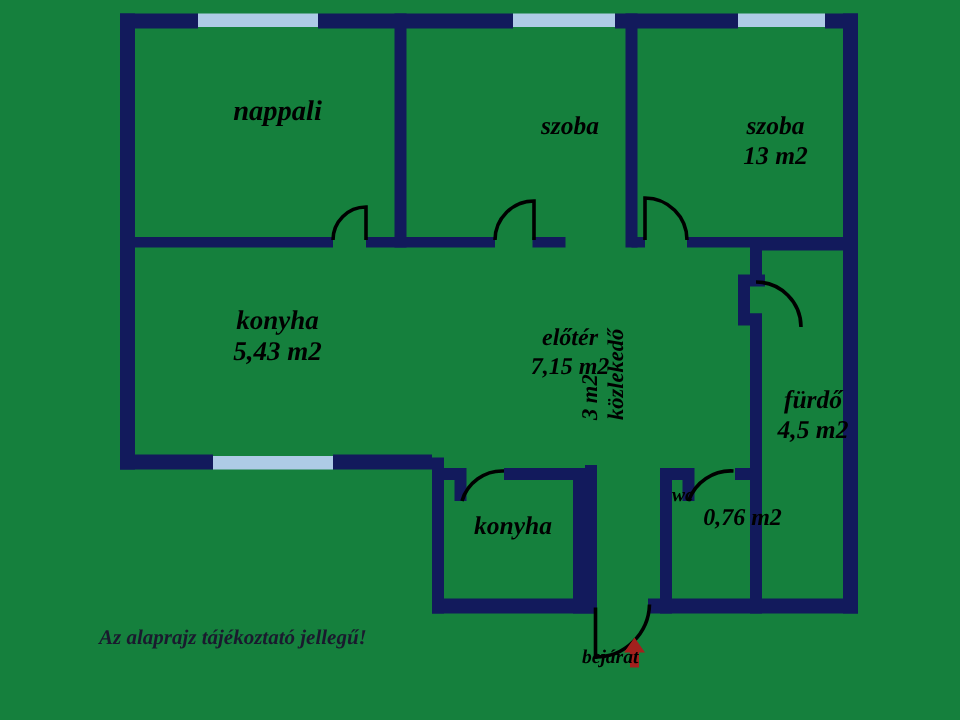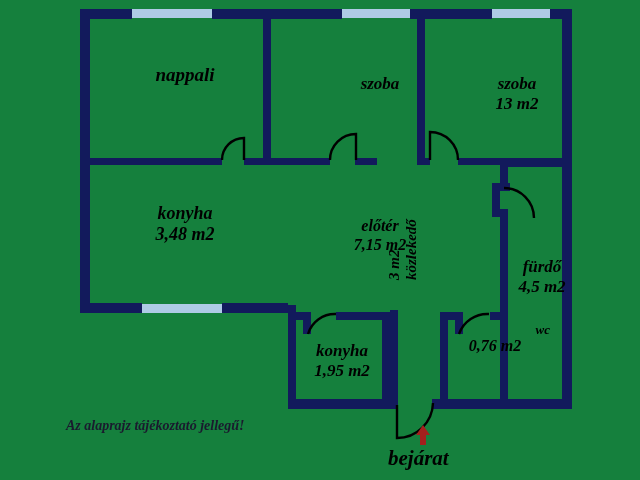--- a/index.html
+++ b/index.html
@@ -38,21 +38,21 @@
   }
   .room-label .nm { display: block; }
   .room-label .ar { display: block; }
   .lbl-nappali { left: 95px;  top: 64px;  width: 180px; font-size: 19px; }
   .lbl-szoba1  { left: 310px; top: 74px;  width: 140px; font-size: 17px; }
   .lbl-szoba2  { left: 452px; top: 74px;  width: 130px; font-size: 17px; }
   .lbl-konyha  { left: 95px;  top: 203px; width: 180px; font-size: 18px; }
   .lbl-eloter  { left: 300px; top: 217px; width: 160px; font-size: 16px; font-family: Liberation Serif, serif; }
   .lbl-furdo   { left: 492px; top: 257px; width: 100px; font-size: 17px; }
   .lbl-wc      { left: 440px; top: 322px; width: 110px; font-size: 16px; }
-  .lbl-wc .nm  { font-size: 13px; text-align: right; padding-left: 32px; font-style: italic; }
+  .lbl-wc .nm  { font-size: 13px; text-align: left; padding-left: 8px; font-style: italic; }
   .lbl-kamra   { left: 290px; top: 341px; width: 104px; font-size: 17px; }
   .lbl-kozlekedo {
     position: absolute;
     left: 403px;
     top: 280px;
     width: 120px;
     font-style: italic;
     font-weight: bold;
     font-size: 15px;
     color: #000;
@@ -74,24 +74,24 @@
     font-style: italic;
     font-weight: bold;
     font-size: 14px;
     color: #1a1a2e;
     white-space: nowrap;
     font-family: "Liberation Serif", "DejaVu Serif", serif;
   }
   .entrance-label {
     position: absolute;
     left: 388px;
-    top: 446px;
-    font-style: italic;
-    font-weight: bold;
-    font-size: 21px;
+    top: 430px;
+    font-style: italic;
+    font-weight: bold;
+    font-size: 13px;
     color: #000;
     white-space: nowrap;
     font-family: "Liberation Serif", "DejaVu Serif", serif;
   }
 </style>
 </head>
 <body>
 
 <div id="floorplan-root">
 
@@ -187,41 +187,40 @@
     <span class="nm">szoba</span>
   </div>
 
   <div class="room-label lbl-szoba2">
     <span class="nm">szoba</span>
     <span class="ar">13 m2</span>
   </div>
 
   <div class="room-label lbl-konyha">
     <span class="nm">konyha</span>
-    <span class="ar">3,48 m2</span>
+    <span class="ar">5,43 m2</span>
   </div>
 
   <div class="room-label lbl-eloter">
     <span class="nm">előtér</span>
     <span class="ar">7,15 m2</span>
   </div>
 
   <div class="room-label lbl-furdo">
     <span class="nm">fürdő</span>
     <span class="ar">4,5 m2</span>
   </div>
 
   <div class="room-label lbl-wc">
     <span class="nm">wc</span>
     <span class="ar">0,76 m2</span>
   </div>
 
   <div class="room-label lbl-kamra">
     <span class="nm">konyha</span>
-    <span class="ar">1,95 m2</span>
   </div>
 
   <div class="lbl-kozlekedo">
     <span class="nm">közlekedő</span>
     <span class="ar">3 m2</span>
   </div>
 
   <div class="disclaimer">Az alaprajz tájékoztató jellegű!</div>
   <div class="entrance-label">bejárat</div>
 

